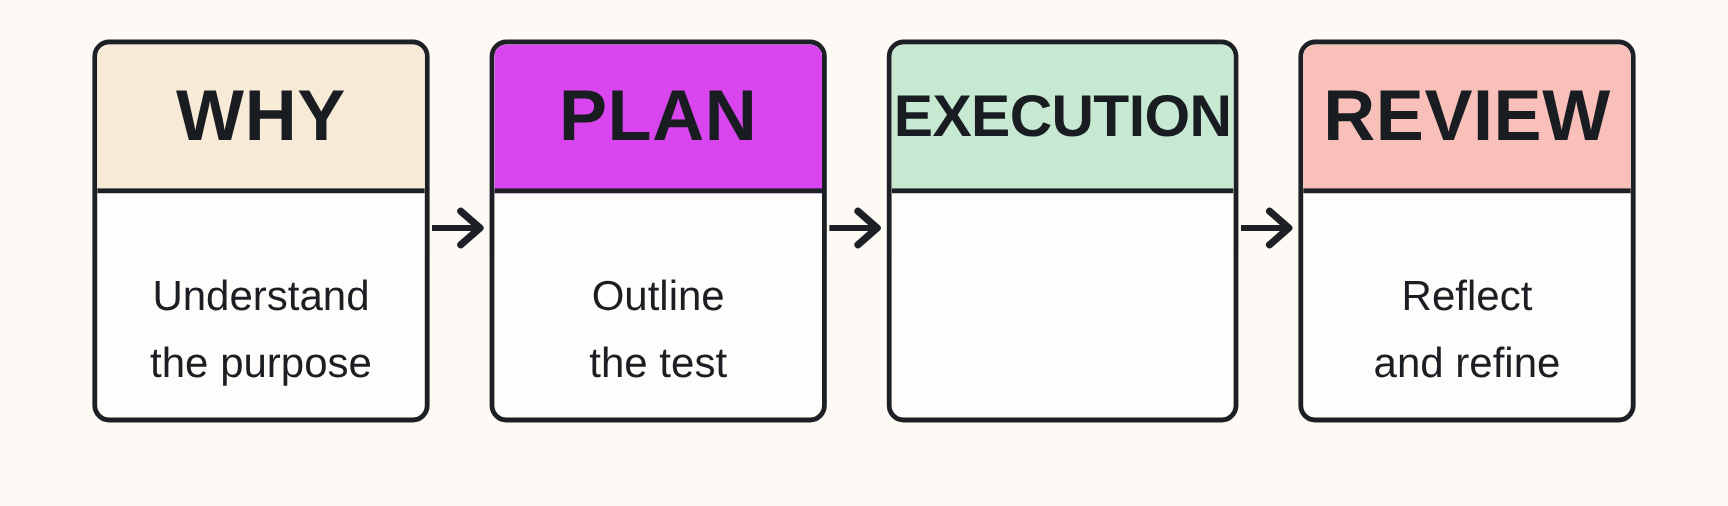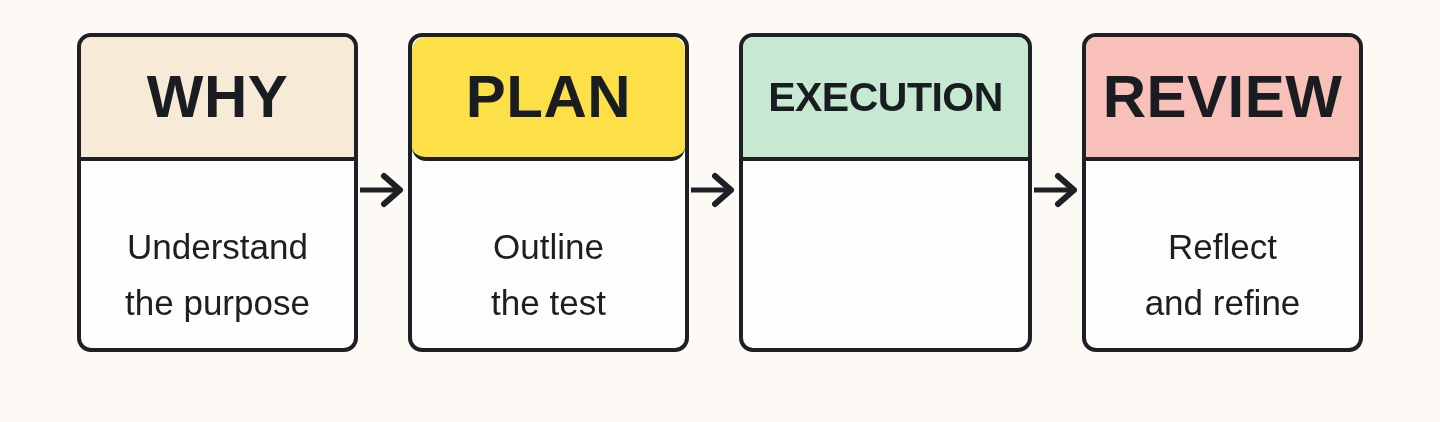--- a/index.html
+++ b/index.html
@@ -80,21 +80,21 @@
     text-align: center;
     white-space: pre-line;
   }
 
   
   .card-w-1 { width: 281px; }
   .card-w-2 { width: 281px; }
   .card-w-3 { width: 293px; }
   .card-w-4 { width: 281px; }
 
-  .title-condensed { font-size: 41px; letter-spacing: -0.5px; }
+  .title-condensed { font-size: 49px; letter-spacing: -0.5px; }
 
   
   .flow-arrow {
     flex: 0 0 auto;
     width: 50px;
     display: flex;
     align-items: center;
     justify-content: center;
     align-self: center;
     margin-top: -6px;
@@ -118,21 +118,21 @@
     </div>
 
     <div class="flow-arrow">
       <svg width="46" height="40" viewBox="0 0 46 40" aria-hidden="true">
         <line x1="0" y1="20" x2="36" y2="20" stroke="#1d2025" stroke-width="5"></line>
         <polyline points="24,6 40,20 24,34" fill="none" stroke="#1d2025" stroke-width="6" stroke-linecap="round" stroke-linejoin="round"></polyline>
       </svg>
     </div>
 
     <div class="stage-card card-w-2">
-      <div class="stage-header" style="background-color: #fde047; border-radius: 14px;">
+      <div class="stage-header" style="background-color: #d946ef;">
         <span class="stage-title">PLAN</span>
       </div>
       <div class="stage-body">
         <span class="stage-desc">Outline
 the test</span>
       </div>
     </div>
 
     <div class="flow-arrow">
       <svg width="46" height="40" viewBox="0 0 46 40" aria-hidden="true">

